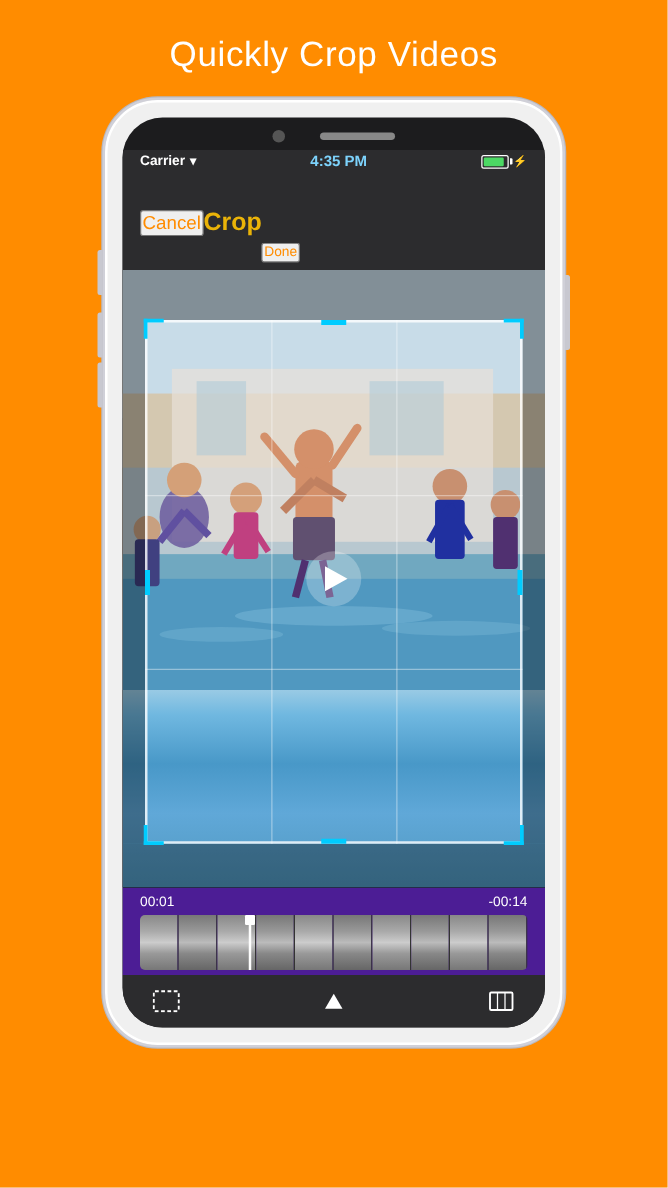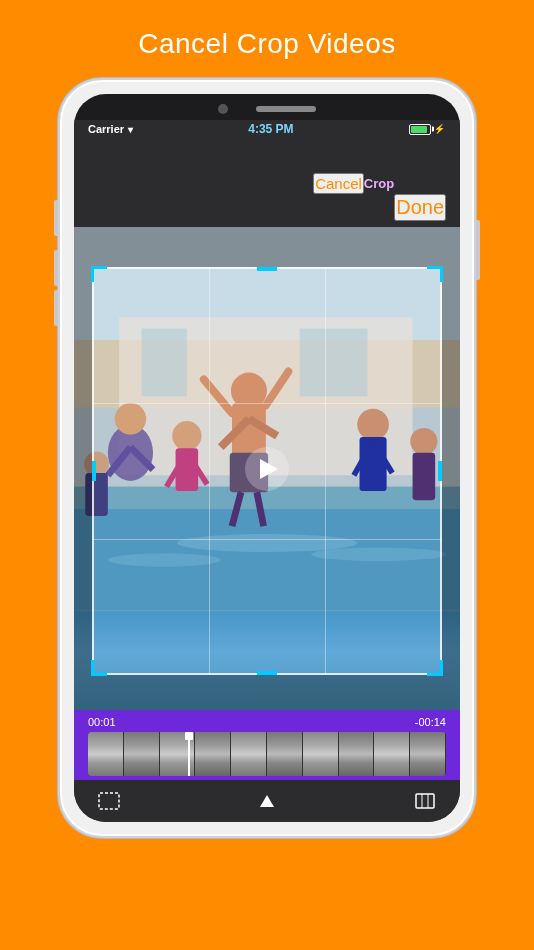--- a/index.html
+++ b/index.html
@@ -19,21 +19,21 @@
       color: white;
       font-size: 28px;
       font-weight: 300;
       margin-top: 28px;
       margin-bottom: 18px;
       letter-spacing: 0.5px;
     }
 
     .phone-wrapper {
       position: relative;
-      width: 418px;
+      width: 370px;
       height: 760px;
     }
 
     
     .phone-shell {
       position: absolute;
       top: 0; left: 0; right: 0; bottom: 0;
       background: #f0f0f0;
       border-radius: 44px;
       border: 2px solid #d0d0d8;
@@ -172,41 +172,41 @@
 
     .bolt-icon {
       font-size: 9px;
       color: white;
     }
 
     
     .nav-bar {
       display: flex;
       align-items: center;
-      justify-content: flex-end;
+      justify-content: flex-start;
       padding: 6px 14px;
       background: #2c2c2e;
       flex-shrink: 0;
     }
 
     .nav-cancel {
       color: #FF8C00;
       font-size: 15px;
       font-weight: 400;
     }
 
     .nav-title {
-      color: #f0abfc;
-      font-size: 13px;
+      color: #eab308;
+      font-size: 20px;
       font-weight: 600;
     }
 
     .nav-done {
       color: #FF8C00;
-      font-size: 20px;
+      font-size: 11px;
       font-weight: 400;
       margin-top: 48px;
     }
 
     
     .video-area {
       flex: 1;
       position: relative;
       overflow: hidden;
       background: #000;
@@ -387,21 +387,21 @@
     }
 
     
     .people-layer {
       position: absolute;
       top: 0; left: 0; right: 0; bottom: 0;
     }
 
     
     .timeline-area {
-      background: #6d28d9;
+      background: #4c1d95;
       flex-shrink: 0;
       padding: 6px 14px 4px;
     }
 
     .timeline-timestamps {
       display: flex;
       justify-content: space-between;
       color: white;
       font-size: 11px;
       margin-bottom: 4px;
@@ -480,21 +480,21 @@
       width: 0;
       height: 0;
       border-left: 7px solid transparent;
       border-right: 7px solid transparent;
       border-bottom: 12px solid white;
     }
   </style>
 </head>
 <body>
 
-<span class="page-title">Cancel Crop Videos</span>
+<span class="page-title">Quickly Crop Videos</span>
 
 <div class="phone-wrapper">
   <div class="phone-shell">
     <div class="phone-screen">
 
       <div class="phone-top">
         <div class="phone-camera"></div>
         <div class="phone-speaker"></div>
       </div>
 

